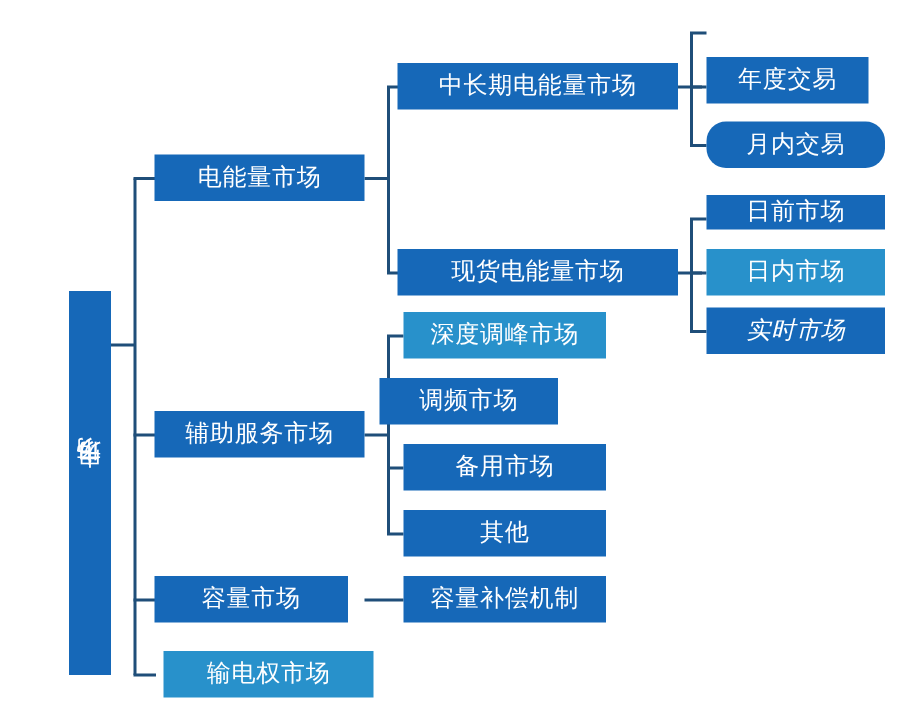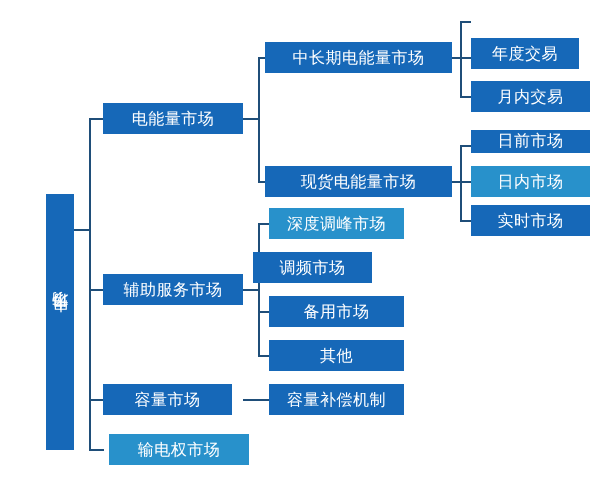--- a/index.html
+++ b/index.html
@@ -106,21 +106,21 @@
 
   <div class="node dark" style="left:269px; top:296px; width:135px; height:31px;">备用市场</div>
 
   <div class="node dark" style="left:269px; top:340px; width:135px; height:31px;font-family:Liberation Serif, serif;">其他</div>
 
   <div class="node dark" style="left:269px; top:384px; width:135px; height:31px;">容量补偿机制</div>
 
   <div class="node dark" style="left:471px; top:6px; width:108px; height:31px;margin-top:32px;">年度交易</div>
 
 
-  <div class="node dark" style="left:471px; top:81px; width:119px; height:31px;">月内交易</div>
+  <div class="node dark" style="left:471px; top:81px; width:119px; height:31px;border-radius:13px;">月内交易</div>
 
-  <div class="node dark" style="left:471px; top:130px; width:119px; height:23px;font-family:Liberation Mono, monospace;">日前市场</div>
+  <div class="node dark" style="left:471px; top:130px; width:119px; height:23px;">日前市场</div>
 
   <div class="node light" style="left:471px; top:166px; width:119px; height:31px;">日内市场</div>
 
-  <div class="node dark" style="left:471px; top:205px; width:119px; height:31px;">实时市场</div>
+  <div class="node dark" style="left:471px; top:205px; width:119px; height:31px;font-style:italic;">实时市场</div>
 
 </div>
 
 </body></html>

